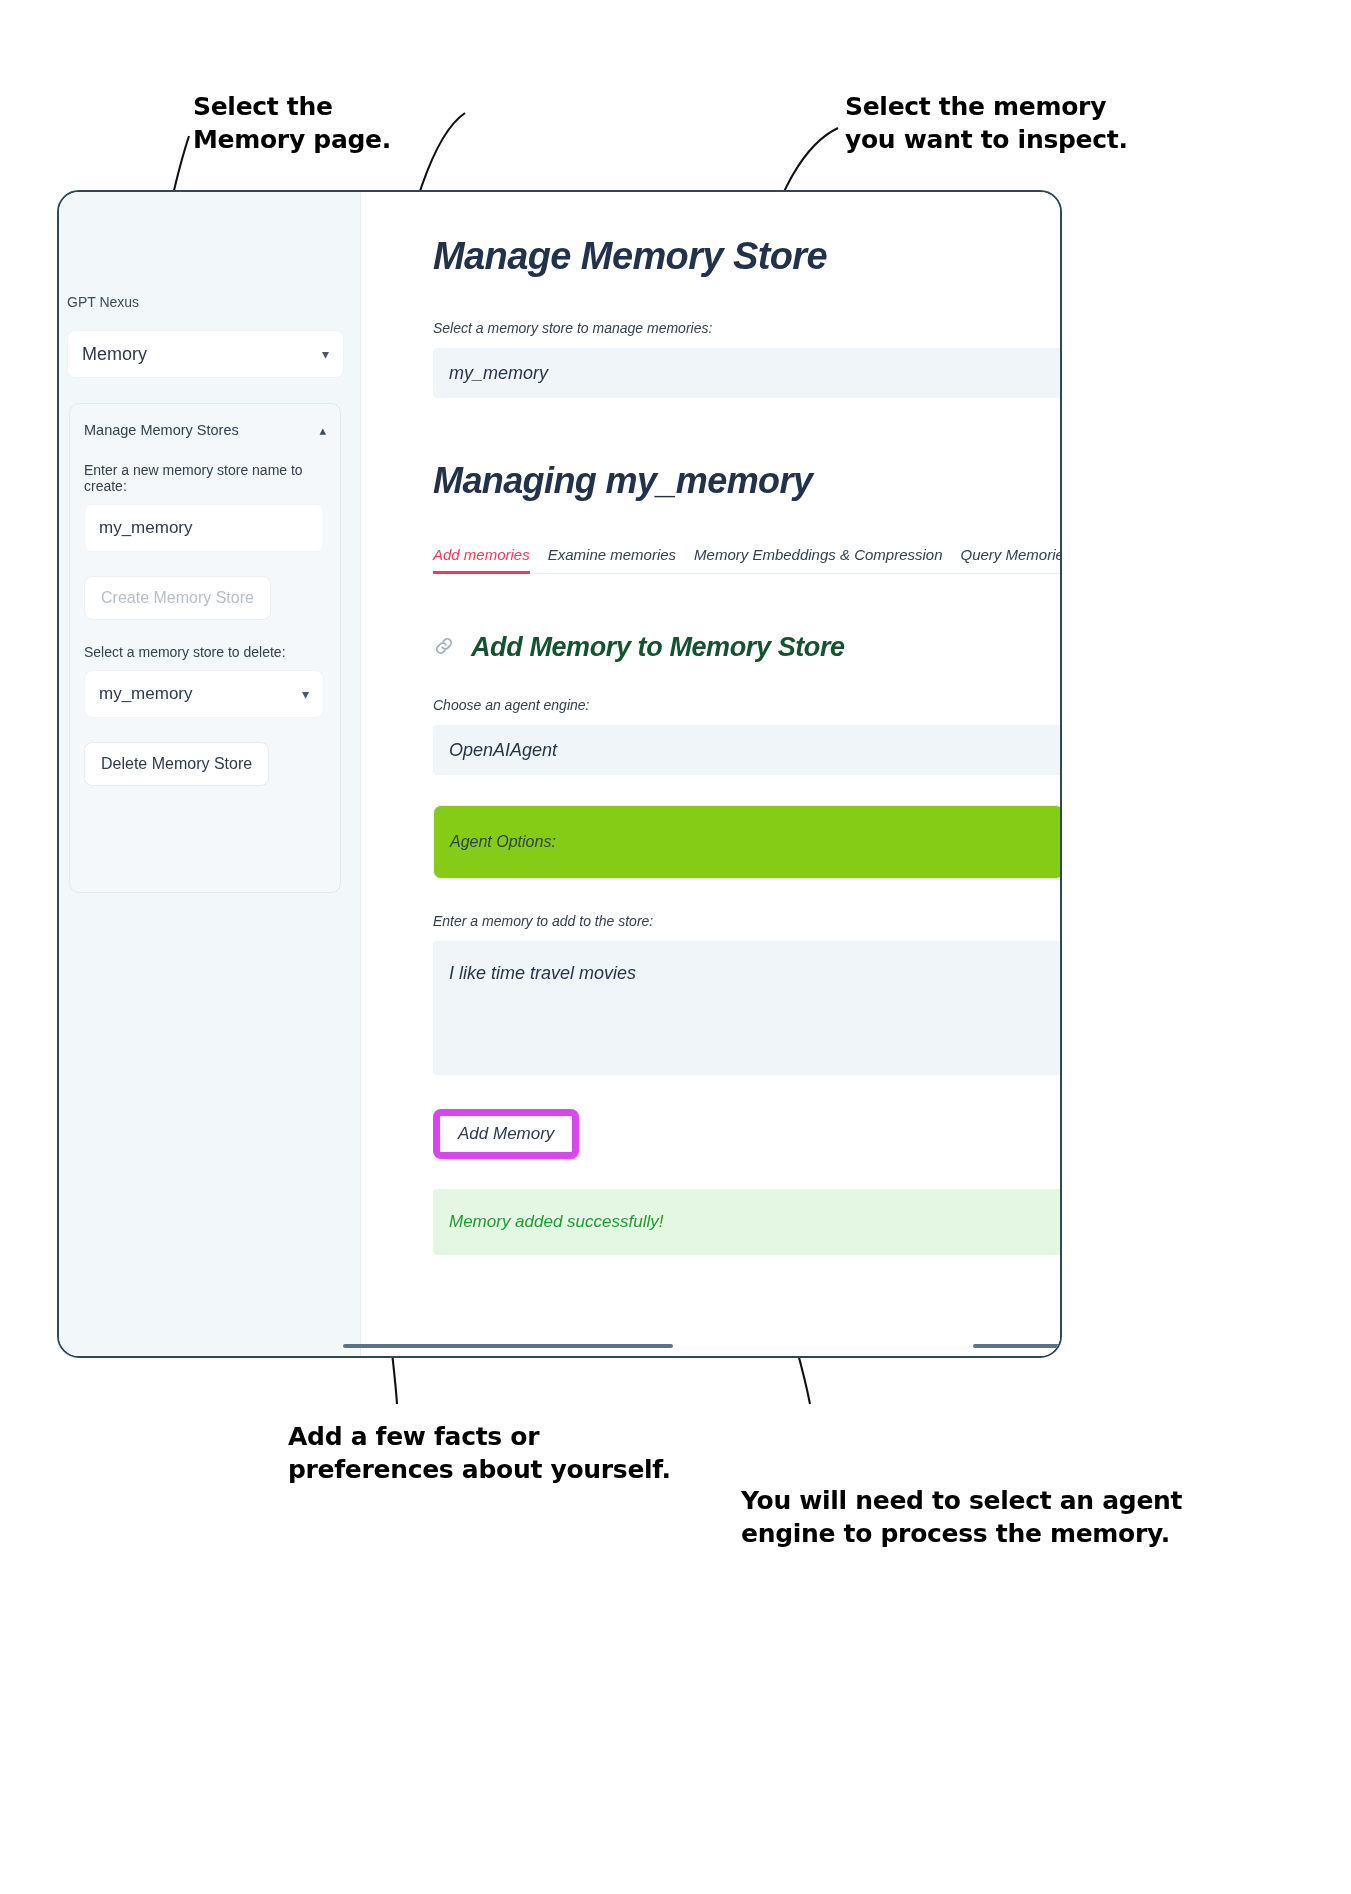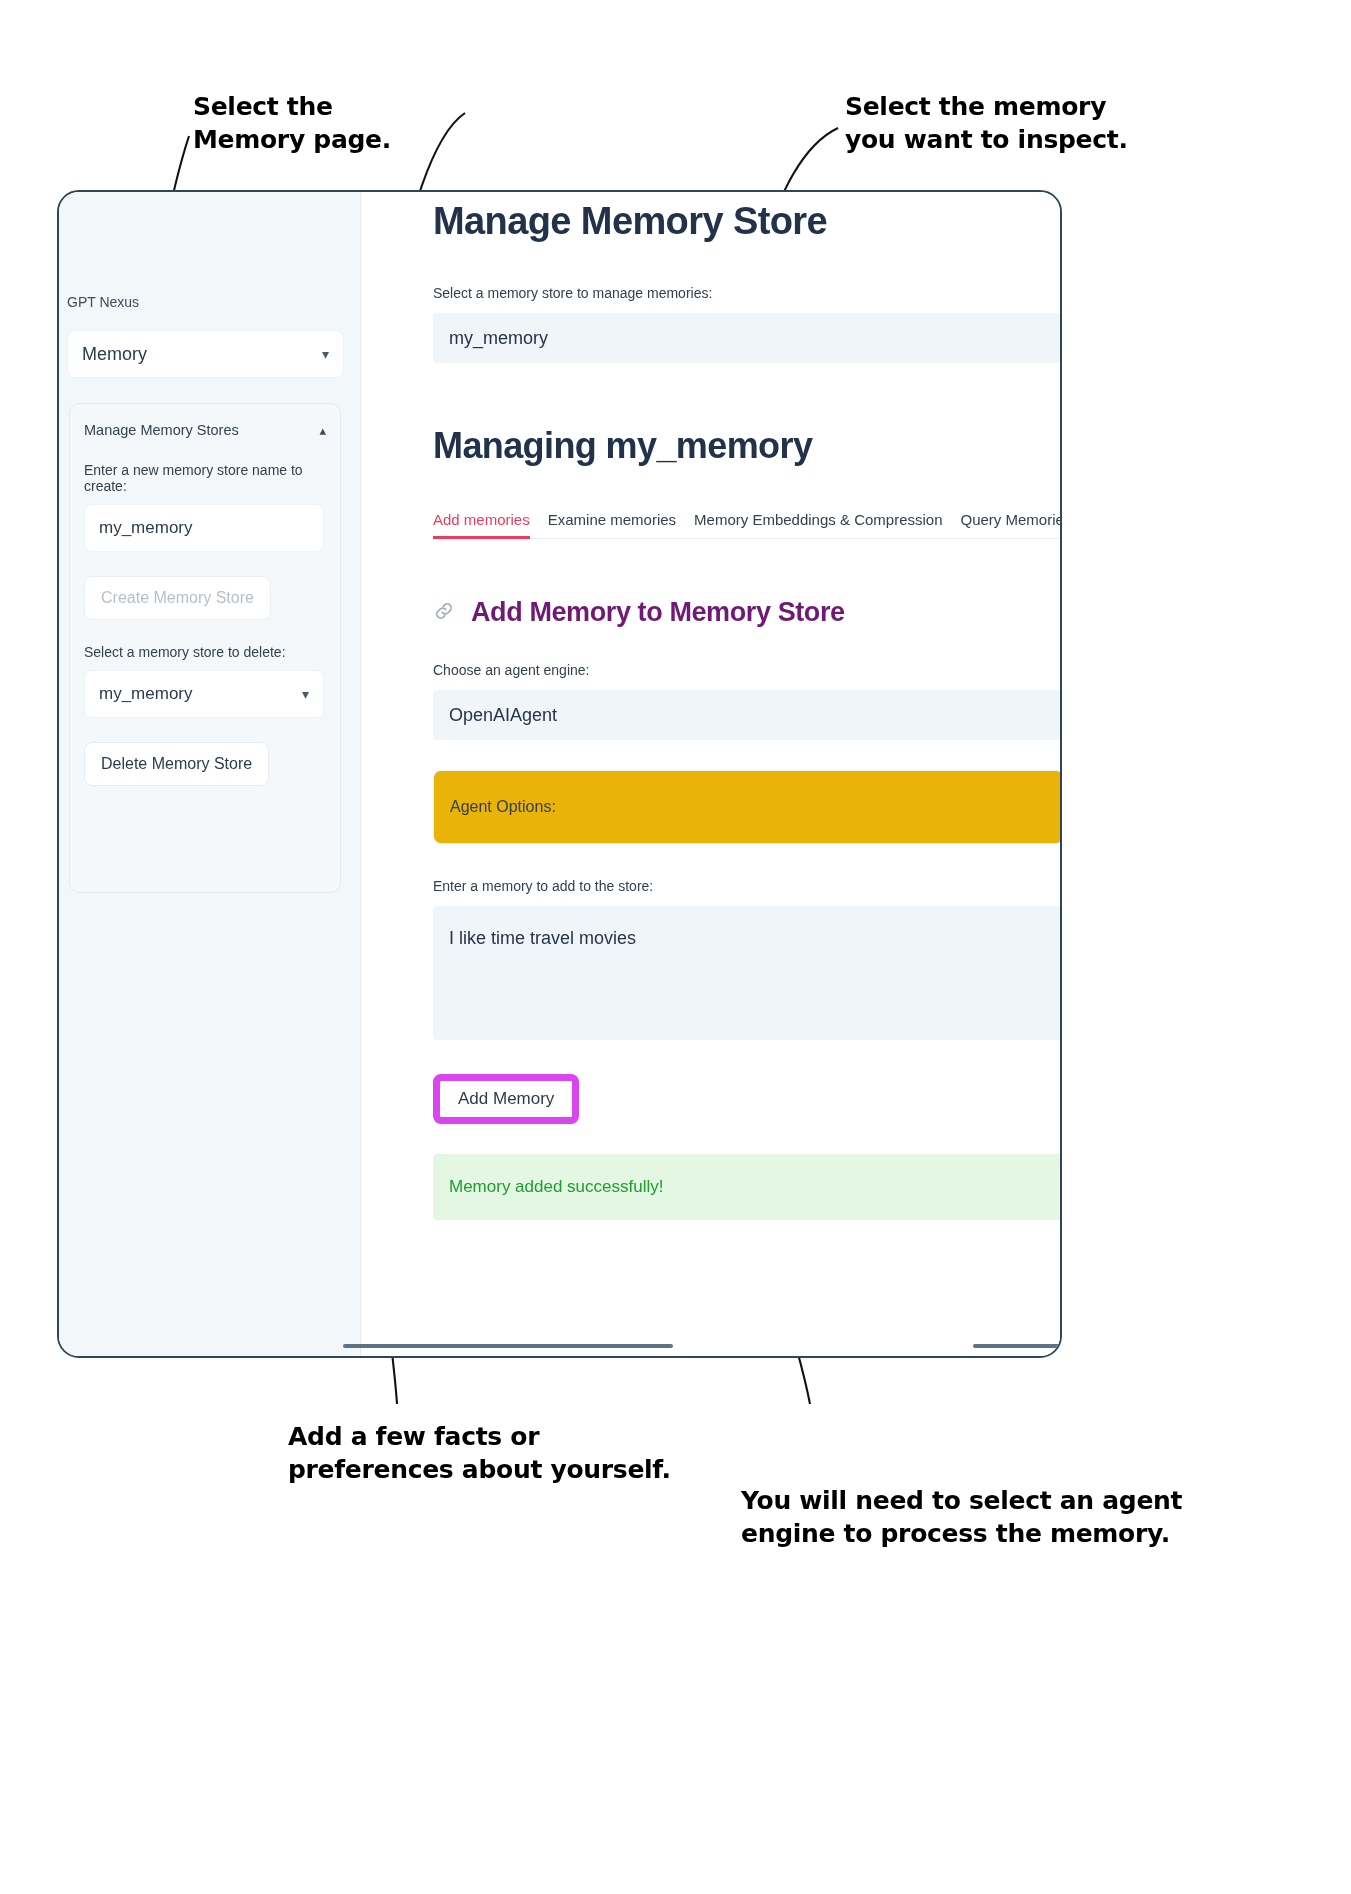--- a/index.html
+++ b/index.html
@@ -112,23 +112,24 @@
     display: flex; align-items: center;
     padding: 0 14px;
     font-size: 17px; color: #2d3b4e;
     margin-bottom: 24px;
   }
   .select-input .chev { margin-left: auto; font-size: 14px; color: #4b5a6b; }
 
   
   .main {
     flex: 1 1 auto;
-    padding: 8px 0 0 72px;
+    padding: 43px 0 0 72px;
     position: relative;
     background: #ffffff;
+    font-style: italic;
   }
   h1.page-title {
     font-size: 38px; font-weight: 700; color: #22324a;
     letter-spacing: -0.6px;
     margin-bottom: 42px;
   }
   .small-label {
     font-size: 14px; color: #33414f; margin-bottom: 12px;
   }
   .field-wide {
@@ -165,29 +166,29 @@
     left: 0; right: 0; bottom: -1px; height: 3px;
     background: #ef3a5d;
   }
 
   .sub-head {
     display: flex; align-items: center; gap: 16px;
     margin-top: 58px;
   }
   .sub-head .link-icon { color: #9eb0bd; flex: 0 0 auto; }
   .sub-head h3 {
-    font-size: 27px; font-weight: 700; color: #701a75;
+    font-size: 27px; font-weight: 700; color: #14532d;
     letter-spacing: -0.4px;
   }
   .group { margin-top: 34px; }
   .opts-box {
     width: 631px; height: 74px;
     border: 1px solid #edf1f5;
     border-radius: 8px;
-    background: #eab308;
+    background: #84cc16;
     display: flex; align-items: center;
     padding: 0 16px;
     font-size: 16px; color: #33414f;
     margin-top: 30px;
   }
   .memo-area {
     width: 631px; height: 134px;
     background: #f0f5f9;
     border-radius: 4px;
     padding: 22px 16px;

